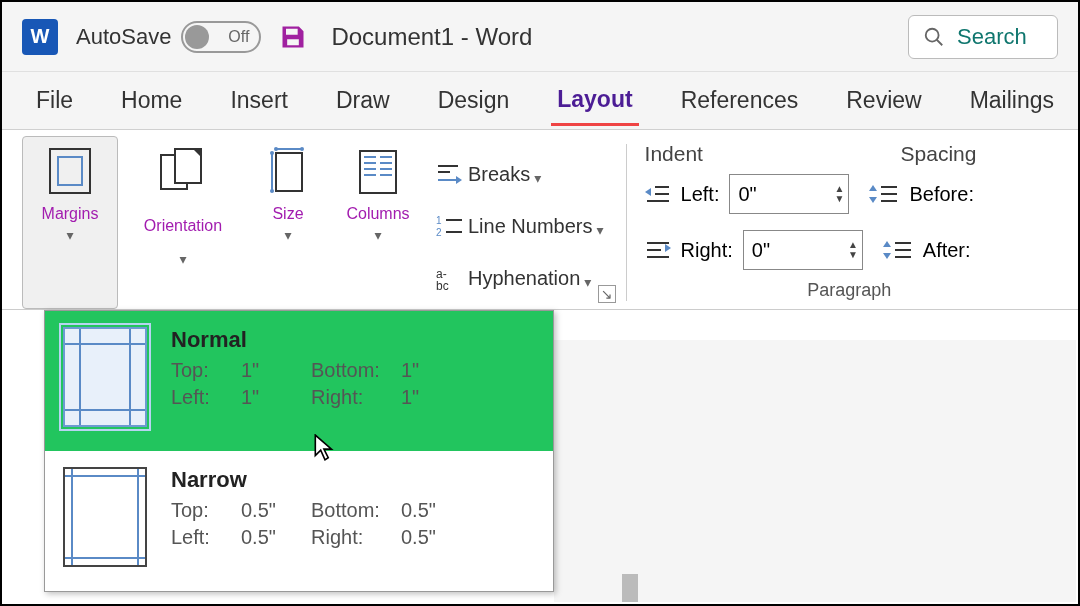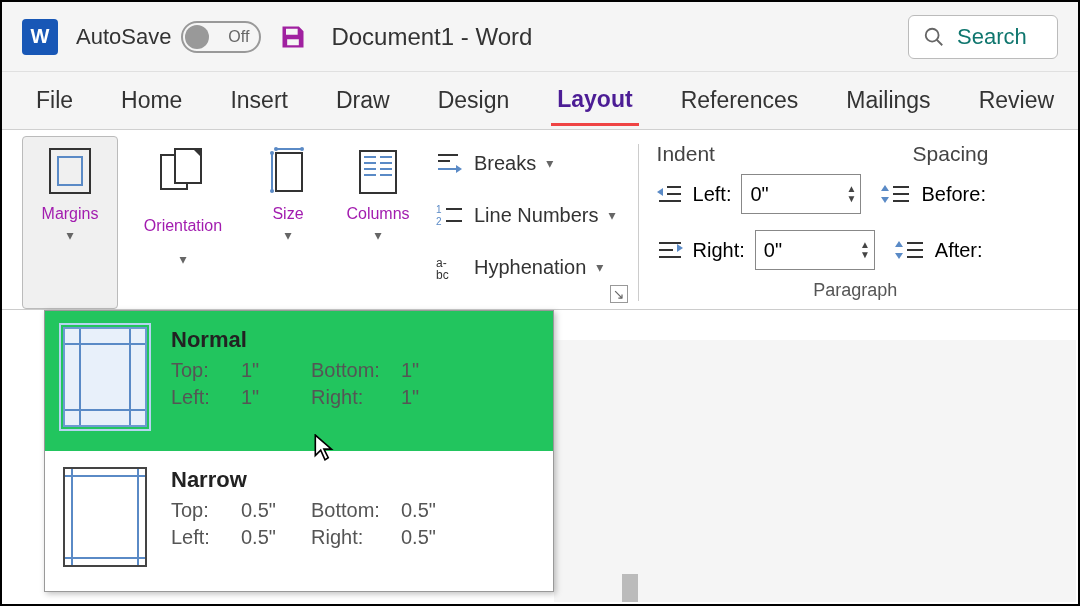--- a/index.html
+++ b/index.html
@@ -25,21 +25,21 @@
   .ribbon-group { display: flex; flex-direction: column; position: relative; padding: 0 8px; }
   .group-label { text-align: center; font-size: 18px; color: #555; padding: 4px 0 6px 0; position: relative; }
   .group-sep { border-left: 1px solid #ccc; margin: 8px 6px; }
   
   .big-btn { display: flex; flex-direction: column; align-items: center; justify-content: flex-start; width: 110px; padding: 6px 4px; border: 1px solid transparent; border-radius: 4px; cursor: pointer; }
   .big-btn.selected { background: #f0f0f0; border: 1px solid #bbb; }
   .big-btn .icon-area { height: 56px; display: flex; align-items: center; justify-content: center; }
   .big-btn .btn-label { font-size: 16px; color: #a21caf; margin-top: 6px; }
   .big-btn .chev { font-size: 14px; color: #666; margin-top: 4px; }
   
-  .small-row { display: flex; align-items: center; height: 46px; font-size: 20px; color: #333; gap: 10px; }
+  .small-row { display: flex; align-items: flex-end; height: 46px; font-size: 20px; color: #333; gap: 4px; }
   .small-row .chev { font-size: 14px; color: #666; }
   
   .indent-col { display: flex; flex-direction: column; gap: 16px; padding-top: 38px; }
   .indent-title { font-size: 21px; color: #444; position: absolute; top: 6px; }
   .indent-row { display: flex; align-items: center; gap: 10px; font-size: 20px; }
   .spinbox { width: 120px; height: 40px; border: 1px solid #888; display: flex; align-items: center; padding: 0 8px; font-size: 20px; position: relative; background: #fff; }
   .spin-arrows { position: absolute; right: 4px; display: flex; flex-direction: column; font-size: 10px; color: #444; line-height: 10px; }
   
   .dialog-launcher { position: absolute; right: 4px; bottom: 6px; font-size: 14px; color: #666; border: 1px solid #999; width: 18px; height: 18px; display: flex; align-items: center; justify-content: center; }
   
@@ -89,22 +89,22 @@
 </div>
 
 <div class="tabs">
   <div class="tab">File</div>
   <div class="tab">Home</div>
   <div class="tab">Insert</div>
   <div class="tab">Draw</div>
   <div class="tab">Design</div>
   <div class="tab active">Layout</div>
   <div class="tab">References</div>
+  <div class="tab">Review</div>
   <div class="tab">Mailings</div>
-  <div class="tab">Review</div>
 </div>
 
 <div class="ribbon">
 
   <div class="ribbon-group" style="flex-direction:row;">
     <div class="big-btn selected" style="width:96px;">
       <div class="icon-area">
         <svg width="48" height="52">
             <rect x="4" y="4" width="40" height="44" stroke="#333" stroke-width="2" fill="none"></rect>
             <rect x="12" y="12" width="24" height="28" stroke="#5a8ac6" stroke-width="2" fill="none"></rect>

